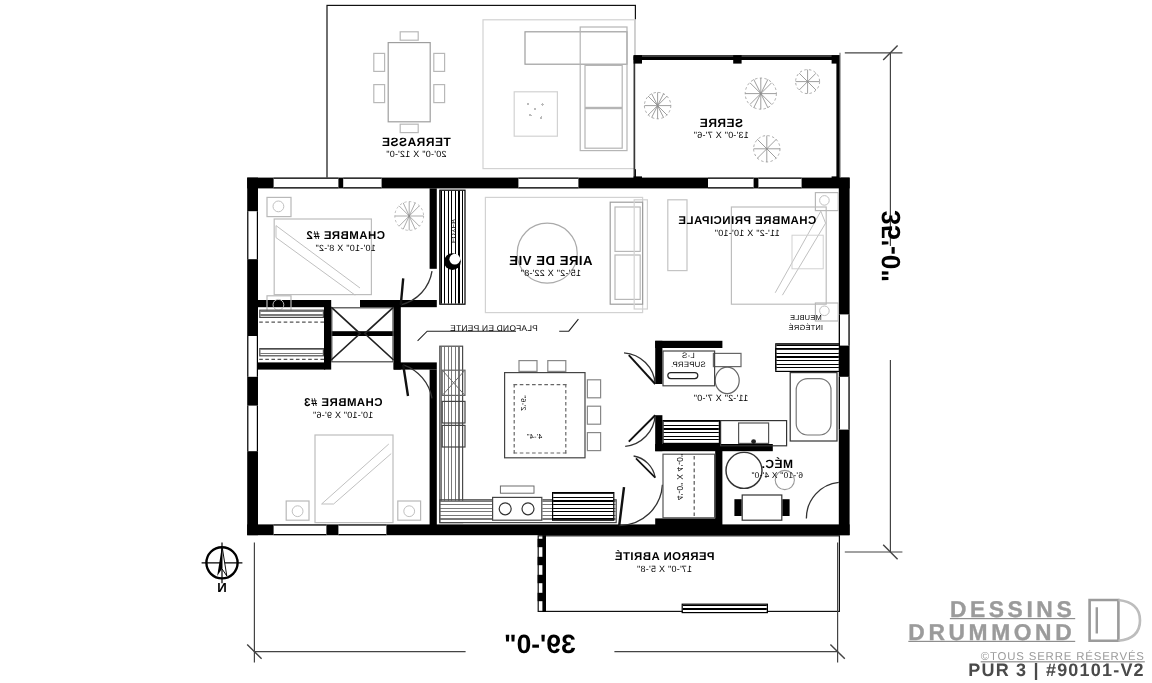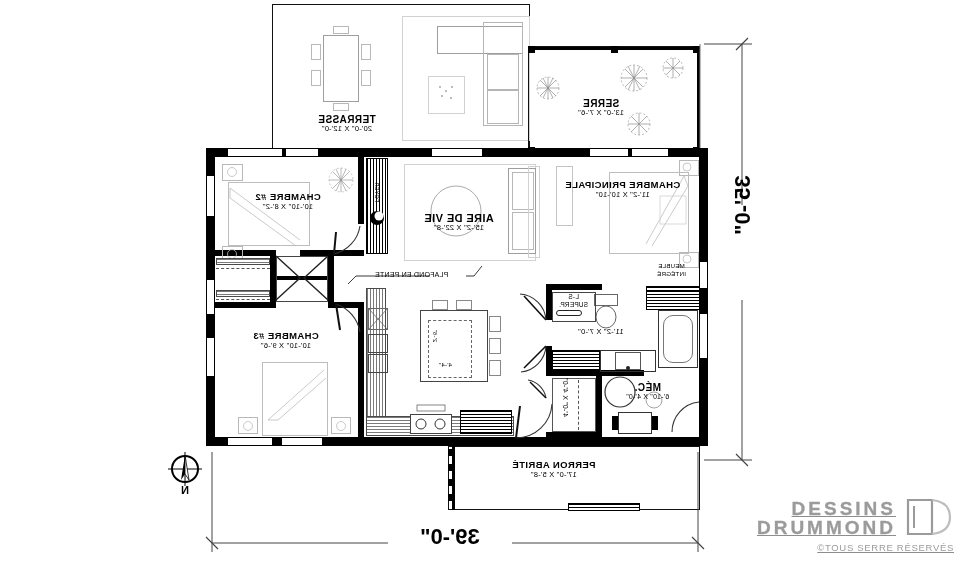--- a/index.html
+++ b/index.html
@@ -509,14 +509,15 @@
         <div class="l2">DRUMMOND</div>
       </div>
       <svg width="52" height="44" viewBox="0 0 52 44">
         <path d="M6,4 L30,4 L30,38 L6,38 Z" fill="none" stroke="#9b9b9b" stroke-width="2.2"></path>
         <path d="M12,10 L12,32" stroke="#9b9b9b" stroke-width="2"></path>
         <path d="M30,4 Q48,6 48,21 Q48,36 30,38" fill="none" stroke="#bdbdbd" stroke-width="2.2"></path>
       </svg>
     </div>
     <div class="l3">©TOUS SERRE RÉSERVÉS</div>
   </div>
+  <div id="plan-code">PUR 3 | #90101-V2</div>
 
 </div>
 
 </body></html>

